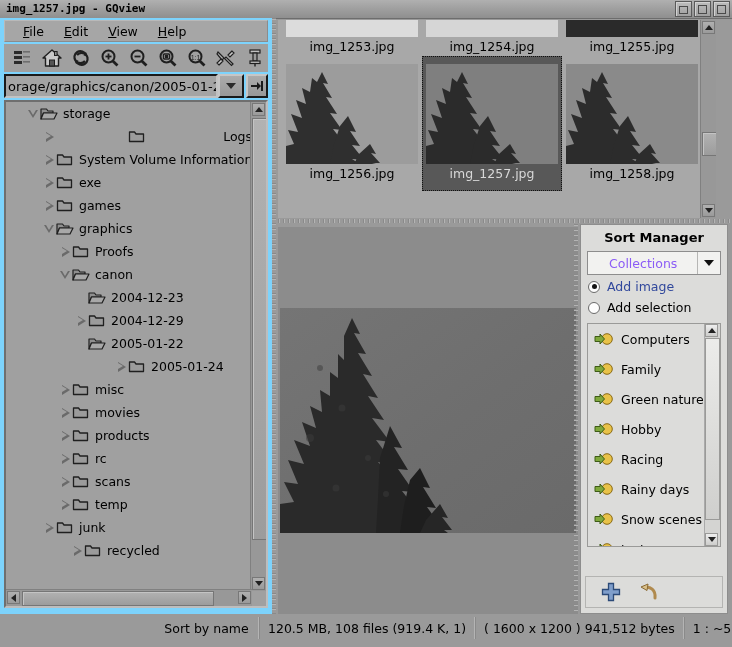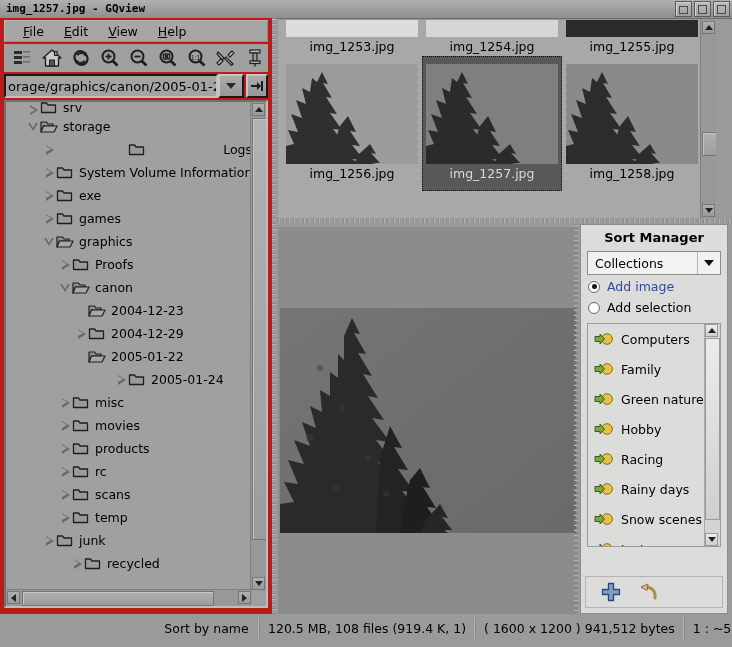--- a/index.html
+++ b/index.html
@@ -32,21 +32,21 @@
     position:relative;
   }
   .win-btn i{position:absolute;display:block;background:#3a3a3a;}
   .wb-min i{left:3px;top:4px;width:7px;height:6px;background:transparent;border:1px solid #4a4a4a;}
   .wb-max i{left:3px;top:3px;width:7px;height:7px;background:transparent;border:1px solid #4a4a4a;}
   .wb-close i{left:3px;top:3px;width:7px;height:7px;background:transparent;border:1px solid #4a4a4a;}
 
   
   .leftpanel{
     position:absolute;left:0;top:18px;width:272px;height:596px;
-    background:#b91c1c;
+    background:#7dd3fc;
   }
   .menubar{
     position:absolute;left:4px;top:2px;width:264px;height:22px;
     background:#a6a6a6;border:1px solid #8c8c8c;
     border-top-color:#b9b9b9;border-left-color:#b9b9b9;
     display:flex;align-items:center;padding-left:8px;box-sizing:border-box;
   }
   .menu-item{
     padding:2px 10px;font-size:12.5px;color:#000;cursor:default;
   }
@@ -182,21 +182,21 @@
     background:#dcdcda;border:1px solid #8d8d8d;box-sizing:border-box;
   }
   .sm-title{
     text-align:center;font-weight:bold;font-size:13px;color:#000;
     padding:5px 0 6px;
   }
   .sm-combo{
     margin:0 6px;height:24px;background:#f2f2f0;
     border:1px solid #8d8d8d;display:flex;align-items:center;box-sizing:border-box;
   }
-  .sm-combo-txt{flex:1;padding-left:7px;font-size:12.5px;color:#000000;}
+  .sm-combo-txt{flex:1;padding-left:21px;font-size:12.5px;color:#8b5cf6;}
   .sm-combo-arrow{
     width:22px;height:22px;display:flex;align-items:center;justify-content:center;
     border-left:1px solid #b6b6b4;
   }
   .caret-sm{width:0;height:0;border-left:5px solid transparent;border-right:5px solid transparent;border-top:6px solid #111;}
   .sm-radio{
     display:flex;align-items:center;padding:4px 0 2px 7px;font-size:12.5px;
   }
   .radio{
     width:12px;height:12px;border-radius:50%;background:#fdfdfd;
@@ -377,31 +377,20 @@
         <svg width="14" height="14" viewBox="0 0 14 14">
           <line x1="1" y1="7" x2="9" y2="7" stroke="#1a1a1a" stroke-width="2"></line>
           <path d="M7 3 L11 7 L7 11 Z" fill="#1a1a1a"></path>
           <line x1="12" y1="2" x2="12" y2="12" stroke="#1a1a1a" stroke-width="2"></line>
         </svg>
       </div>
     </div>
 
     <div class="treewrap">
       <div class="tree" id="tree-rows">
-          <div class="trow" style="height: 13px; align-items: flex-end; overflow: hidden; padding-left: 20px;">
-            <span class="texp">
-              <span class="tri-out-r"></span>
-            </span>
-            <span class="tfolder">
-              <svg width="18" height="15" viewBox="0 0 18 15">
-                <path d="M1.5 3 L6.5 3 L8 5 L15.5 5 L15.5 12.5 L1.5 12.5 Z" fill="#9b9b9b" stroke="#1f1f1f" stroke-width="1.3" stroke-linejoin="round"></path>
-              </svg>
-            </span>
-            <span class="tlabel">srv</span>
-          </div>
           <div class="trow" style="padding-left: 20px;">
             <span class="texp">
               <span class="tri-out-d"></span>
             </span>
             <span class="tfolder">
               <svg width="18" height="15" viewBox="0 0 18 15">
                 <path d="M1 3 L6.5 3 L8 5 L13 5 L13 7 L3.5 7 L1 13 Z" fill="#8f8f8f" stroke="#1f1f1f" stroke-width="1.2" stroke-linejoin="round"></path>
                 <path d="M3.5 7 L17 7 L14 13 L1 13 Z" fill="#a8a8a8" stroke="#1f1f1f" stroke-width="1.2" stroke-linejoin="round"></path>
               </svg>
             </span>

